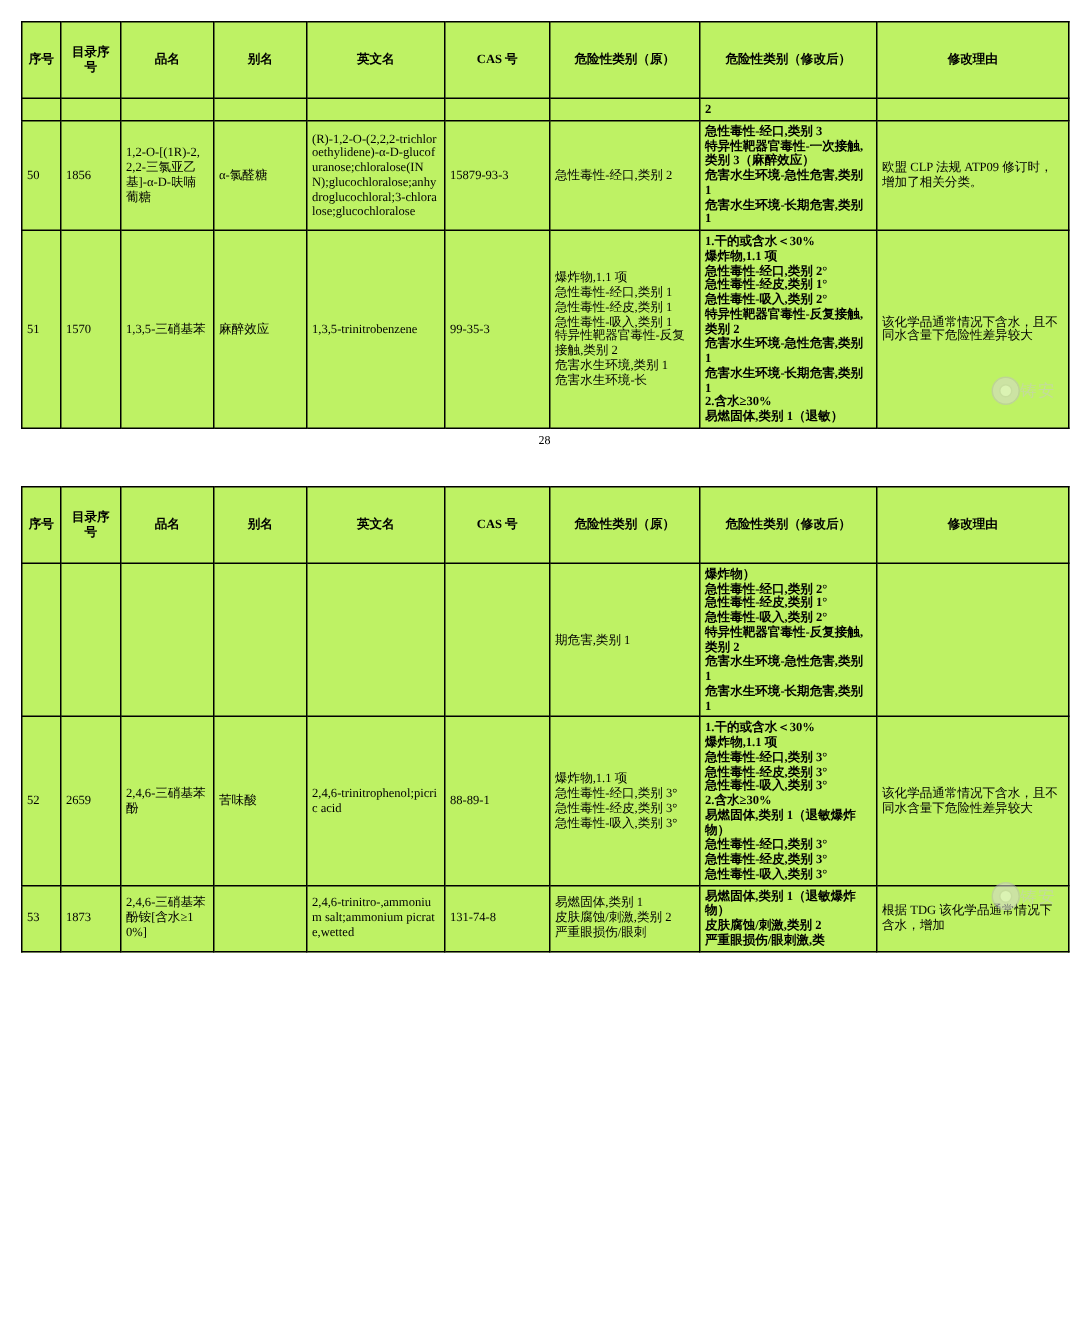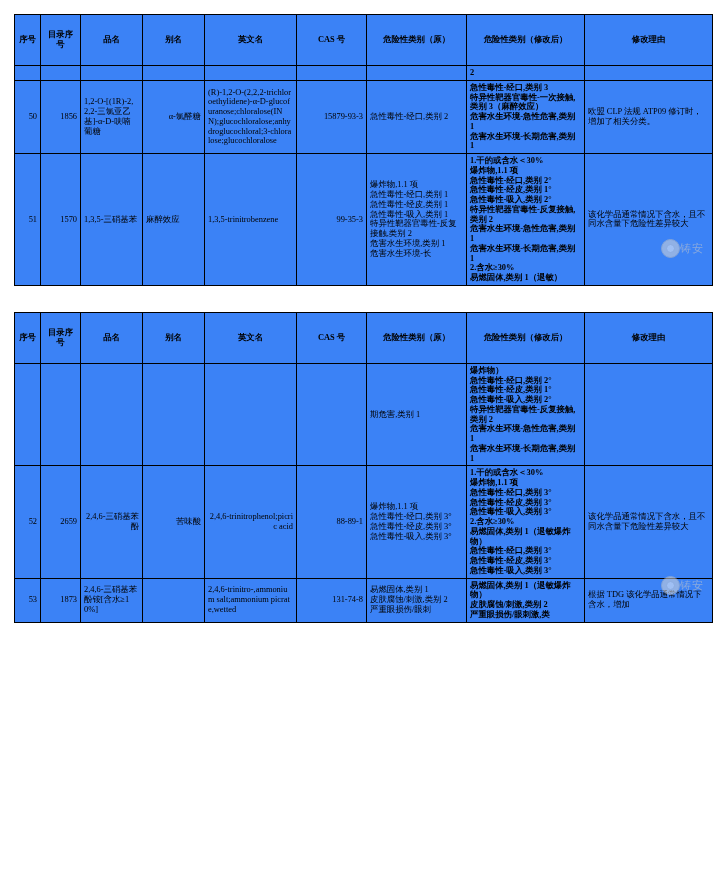--- a/index.html
+++ b/index.html
@@ -18,21 +18,21 @@
     box-sizing: border-box;
     padding: 14px 14px 6px 14px;
   }
   .page + .page {
     margin-top: 6px;
   }
   table.doc {
     border-collapse: collapse;
     width: 698px;
     table-layout: fixed;
-    background: #3b82f6;
+    background: #bef264;
   }
   table.doc td, table.doc th {
     border: 1px solid #000;
     vertical-align: middle;
     padding: 2px 3px;
     font-size: 8.4px;
     line-height: 1.16;
     word-break: break-all;
   }
   thead th {
@@ -45,21 +45,21 @@
   .c-no     { width: 26px; }
   .c-idx    { width: 40px; }
   .c-name   { width: 62px; }
   .c-alias  { width: 62px; }
   .c-en     { width: 92px; }
   .c-cas    { width: 70px; }
   .c-old    { width: 100px; }
   .c-new    { width: 118px; }
   .c-reason { width: 128px; }
 
-  td.ctr { text-align: right; }
+  td.ctr { text-align: left; }
   td.top { vertical-align: top; }
   td.newcol { font-weight: bold; }
   .cell-block { white-space: pre-line; }
   .page-num {
     text-align: center;
     font-size: 8px;
     margin-top: 3px;
     color: #000;
   }
   .watermark {
@@ -172,20 +172,21 @@
 急性毒性-吸入,类别 2°
 特异性靶器官毒性-反复接触,类别 2
 危害水生环境-急性危害,类别 1
 危害水生环境-长期危害,类别 1
 2.含水≥30%
 易燃固体,类别 1（退敏）</td>
         <td>该化学品通常情况下含水，且不同水含量下危险性差异较大</td>
       </tr>
     </tbody>
   </table>
+  <div class="page-num">28</div>
   <div class="watermark">
     <span class="wm-circle"></span>
     <span class="wm-text">铸安</span>
   </div>
 </div>
 
 <div class="page">
   <table class="doc">
     <colgroup>
       <col class="c-no">

